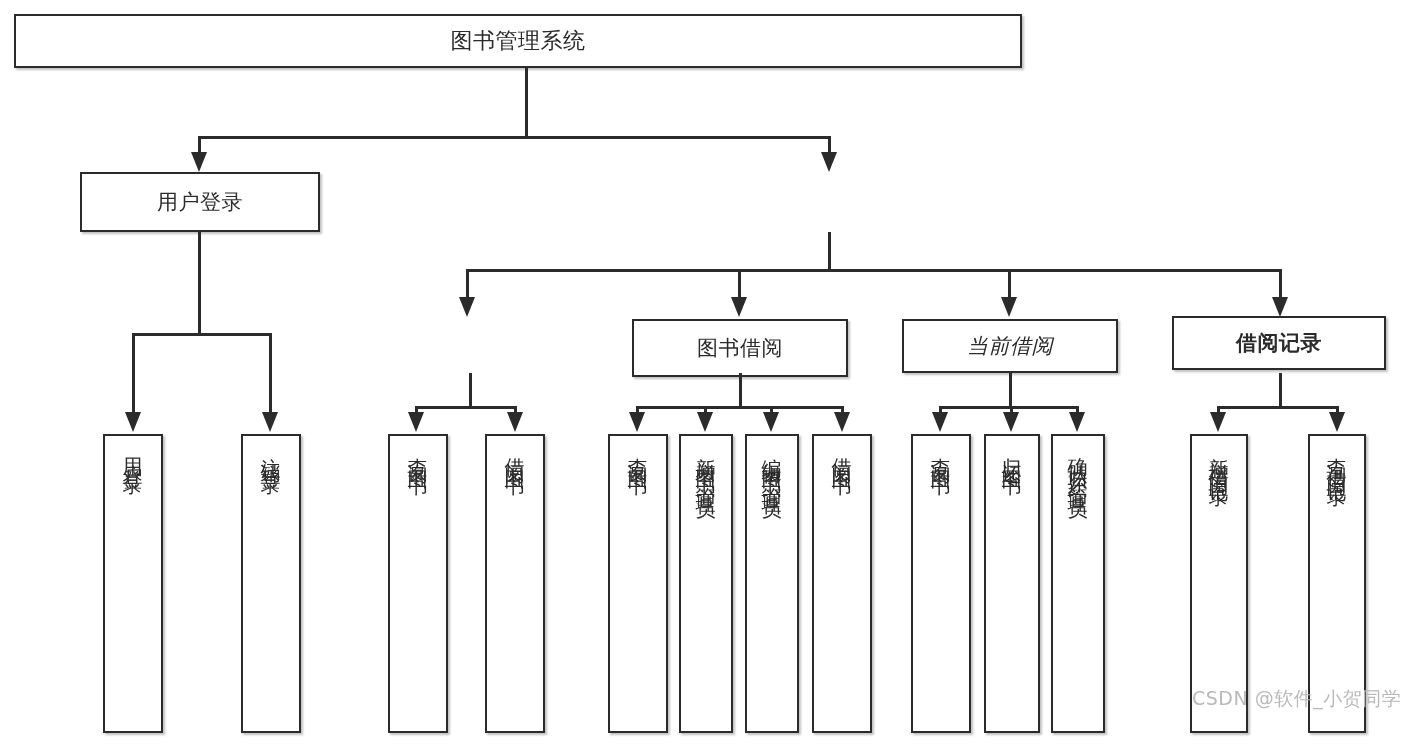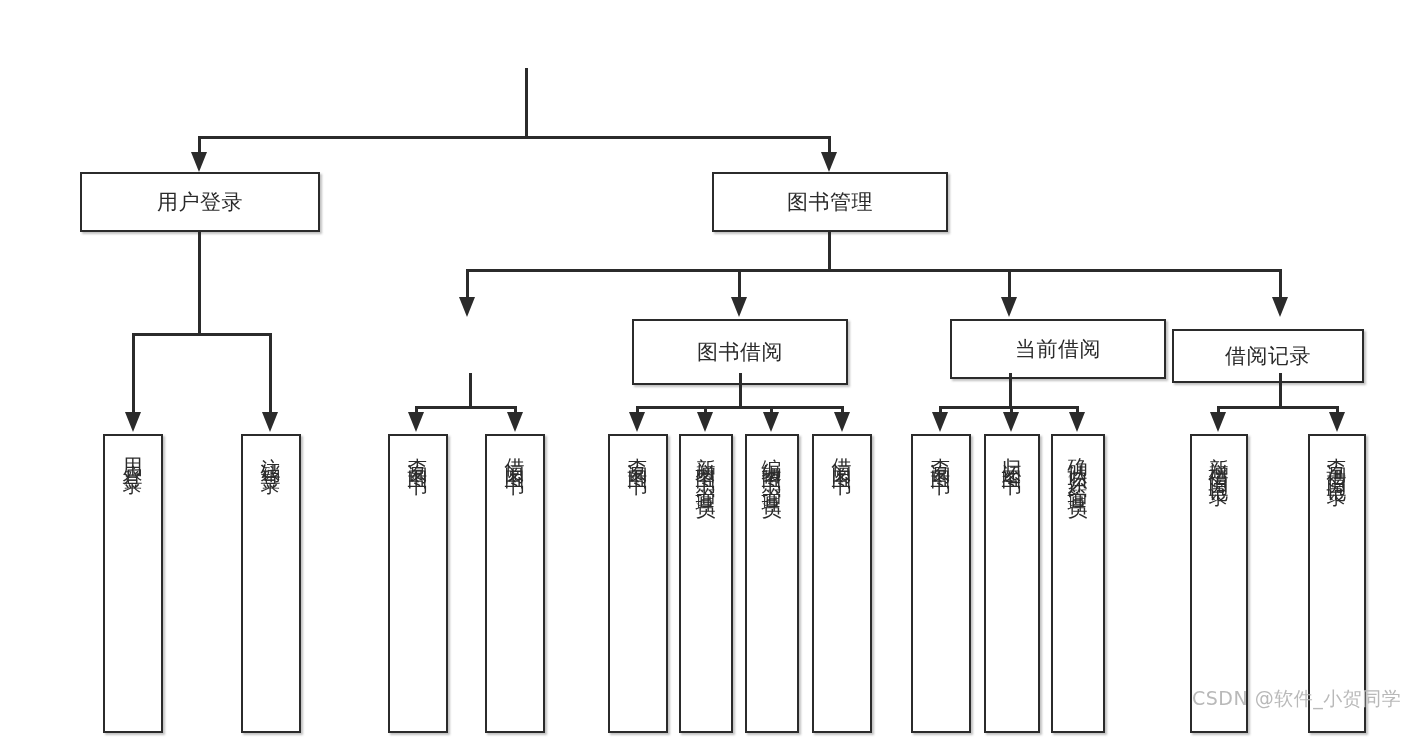--- a/index.html
+++ b/index.html
@@ -87,35 +87,35 @@
     white-space: nowrap;
     user-select: none;
     letter-spacing: 0.5px;
   }
 </style>
 </head>
 <body>
 
 <div id="canvas">
 
+  <div class="node h root" style="left:14px; top:14px; width:1008px; height:54px;">
+    <span class="label">图书管理系统</span>
+  </div>
 
   <div class="node h" style="left:80px; top:172px; width:240px; height:60px;">
     <span class="label">用户登录</span>
   </div>
-  <div class="node h" style="left:712px; top:172px; width:236px; height:60px;">
-    <span class="label">图书管理</span>
-  </div>
-
-  <div class="node h" style="left:632px; top:319px; width:216px; height:66px;">
+
+  <div class="node h" style="left:632px; top:319px; width:216px; height:58px;">
     <span class="label">图书借阅</span>
   </div>
-  <div class="node h" style="left:950px; top:319px; width:216px; height:60px;">
+  <div class="node h" style="left:902px; top:319px; width:216px; height:54px;font-style:italic;">
     <span class="label">当前借阅</span>
   </div>
-  <div class="node h" style="left:1172px; top:329px; width:192px; height:54px;">
+  <div class="node h" style="left:1172px; top:316px; width:214px; height:54px;font-weight:bold;">
     <span class="label">借阅记录</span>
   </div>
 
   <div class="node v" style="left:103px; top:434px; width:60px; height:299px;">
     <span class="label">用户登录</span>
   </div>
   <div class="node v" style="left:241px; top:434px; width:60px; height:299px;">
     <span class="label">注销登录</span>
   </div>
 

